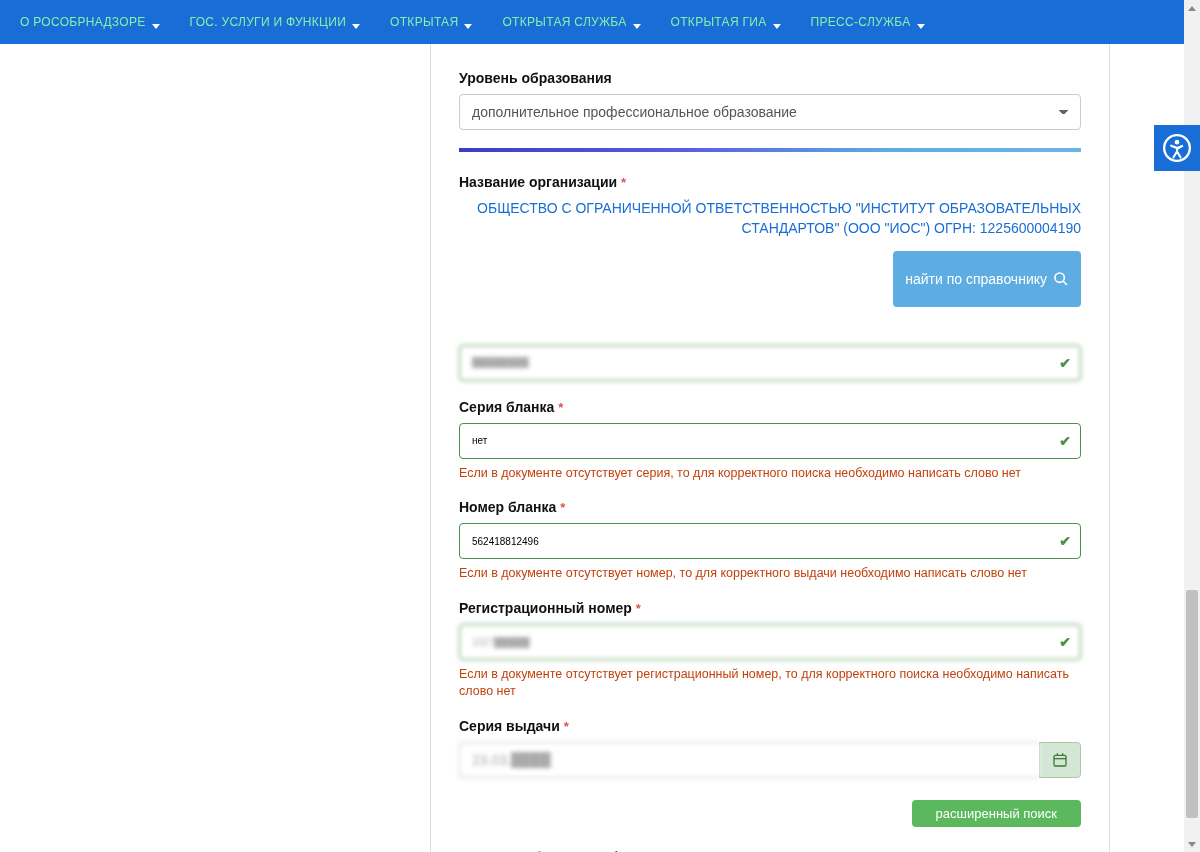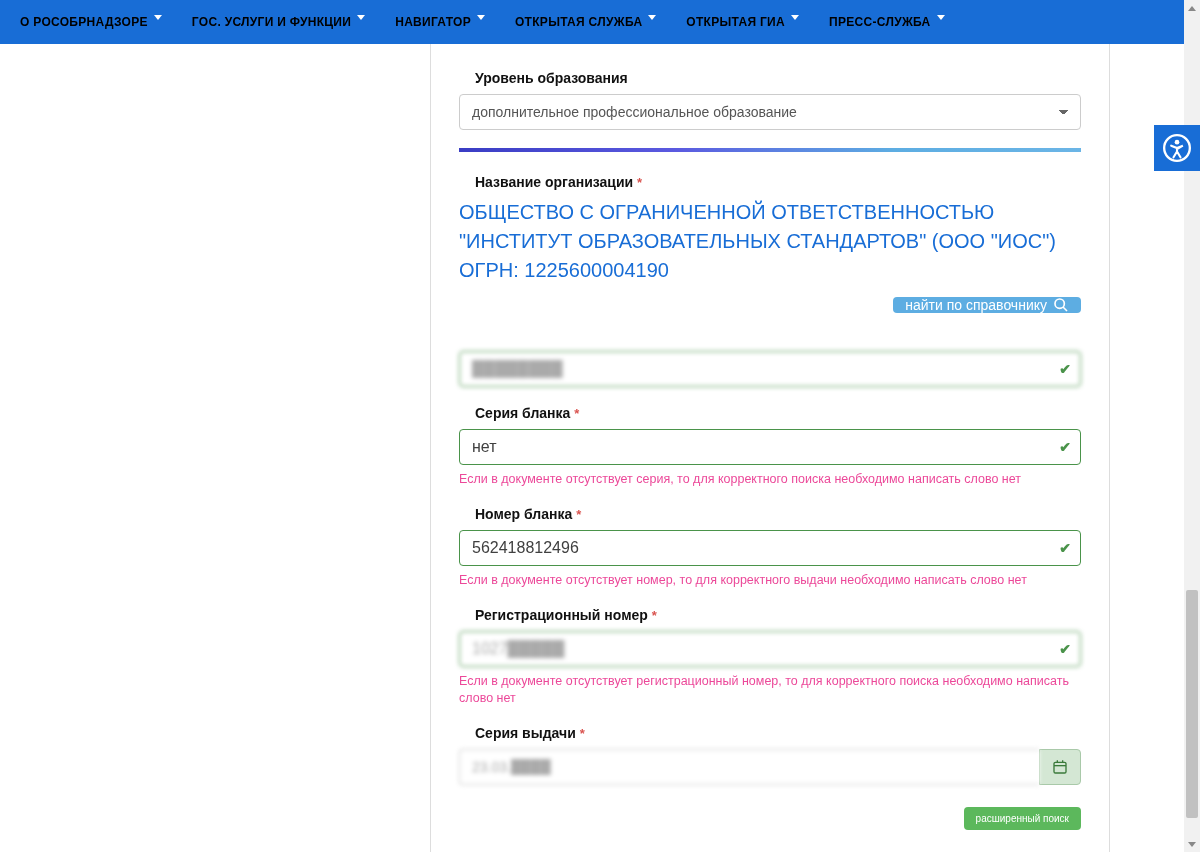--- a/index.html
+++ b/index.html
@@ -1,42 +1,42 @@
 <!DOCTYPE html>
 <html><head>
 <meta charset="utf-8">
 <style>
 * { box-sizing: border-box; margin: 0; padding: 0; }
 body { font-family: Arial, sans-serif; font-size: 14px; color: #333; background: #fff; }
 .topnav { background: #186dd6; height: 44px; display: flex; align-items: center; padding: 0 20px; gap: 30px; }
-.topnav-item { color: #000000; font-size: 12px; font-weight: bold; letter-spacing: 0.3px; display: flex; align-items: flex-start; gap: 6px; cursor: pointer; }
+.topnav-item { color: #86efac; font-size: 12px; font-weight: normal; letter-spacing: 0.3px; display: flex; align-items: flex-end; gap: 6px; cursor: pointer; }
 .chevron-down { display: inline-block; width: 0; height: 0; border-left: 4px solid transparent; border-right: 4px solid transparent; border-top: 5px solid #fff; }
 .accessibility-btn { position: fixed; right: 0; top: 125px; width: 46px; height: 46px; background: #186dd6; display: flex; align-items: center; justify-content: center; cursor: pointer; z-index: 100; }
 .accessibility-btn svg { width: 28px; height: 28px; }
 .content-wrap { display: flex; justify-content: center; }
 .main-panel { width: 680px; border-left: 1px solid #ddd; border-right: 1px solid #ddd; padding: 26px 28px 30px 28px; position: relative; margin-left: 340px; }
 .form-group { margin-bottom: 18px; }
-.form-label { font-weight: bold; font-size: 14px; color: #111; margin-bottom: 8px; display: block; margin-left: 16px; }
+.form-label { font-weight: bold; font-size: 14px; color: #111; margin-bottom: 8px; display: block; }
 .required-star { color: #d9534f; font-size: 13px; font-weight: bold; }
 .form-select { width: 100%; height: 36px; border: 1px solid #ccc; border-radius: 4px; background: #fff; padding: 0 30px 0 12px; font-size: 14px; color: #555; appearance: none; background-image: linear-gradient(45deg, transparent 50%, #666 50%), linear-gradient(135deg, #666 50%, transparent 50%); background-position: calc(100% - 16px) 15px, calc(100% - 11px) 15px; background-size: 5px 5px, 5px 5px; background-repeat: no-repeat; }
 .divider-gradient { height: 4px; background: linear-gradient(90deg, #3a3dc4 0%, #5b5ae0 35%, #5dade2 70%, #6bb5e6 100%); margin: 18px 0 22px 0; }
-.org-text { color: #186dd6; font-size: 20px; line-height: 1.45; margin: 8px 0 12px 0; }
-.btn-lookup { background: #5dade2; color: #fff; border: none; border-radius: 4px; padding: 0 12px; font-size: 14px; display: flex; align-items: center; gap: 6px; cursor: pointer; float: right; margin-bottom: 20px; }
+.org-text { color: #186dd6; font-size: 14px; line-height: 1.45; margin: 8px 0 12px 0; text-align: right; }
+.btn-lookup { background: #5dade2; color: #fff; border: none; border-radius: 4px; padding: 20px 12px; font-size: 14px; display: flex; align-items: center; gap: 6px; cursor: pointer; float: right; margin-bottom: 20px; }
 .btn-lookup svg { width: 16px; height: 16px; }
 .clearfix::after { content: ""; display: table; clear: both; }
 .input-valid-wrap { position: relative; }
-.form-input { width: 100%; height: 36px; border: 1px solid #4a934a; border-radius: 4px; padding: 0 36px 0 12px; font-size: 16px; color: #404040; background: #fff; }
+.form-input { width: 100%; height: 36px; border: 1px solid #4a934a; border-radius: 4px; padding: 0 36px 0 12px; font-size: 10px; color: #000000; background: #fff; }
 .form-input.blurred { color: #aaa; filter: blur(2px); }
 .input-check { position: absolute; right: 10px; top: 50%; transform: translateY(-50%); color: #4a934a; font-weight: bold; }
-.helper-text { font-size: 12.5px; color: #ec4899; margin-top: 6px; line-height: 1.35; }
+.helper-text { font-size: 12.5px; color: #c2410c; margin-top: 6px; line-height: 1.35; }
 .date-wrap { display: flex; }
 .date-input { flex: 1; height: 36px; border: 1px solid #ccc; border-right: none; border-radius: 4px 0 0 4px; padding: 0 12px; font-size: 14px; color: #aaa; filter: blur(2px); }
 .date-btn { width: 42px; height: 36px; background: #d4e7d4; border: 1px solid #a9c9a9; border-radius: 0 4px 4px 0; display: flex; align-items: center; justify-content: center; cursor: pointer; }
 .date-btn svg { width: 16px; height: 16px; fill: #3a7a3a; }
-.btn-extended { background: #5cb85c; color: #fff; border: none; border-radius: 4px; padding: 6px 12px; font-size: 10px; float: right; cursor: pointer; margin-top: 4px; margin-bottom: 22px; }
+.btn-extended { background: #5cb85c; color: #fff; border: none; border-radius: 4px; padding: 6px 24px; font-size: 13px; float: right; cursor: pointer; margin-top: 4px; margin-bottom: 22px; }
 .scrollbar-track-v { position: fixed; right: 0; top: 0; width: 16px; height: 852px; background: #f1f1f1; }
 .scrollbar-thumb-v { position: absolute; right: 2px; width: 12px; background: #c1c1c1; border-radius: 2px; top: 590px; height: 228px; }
 .scrollbar-arrow { position: absolute; right: 0; width: 16px; height: 16px; background: #f1f1f1; display: flex; align-items: center; justify-content: center; }
 .scrollbar-arrow.up { top: 0; }
 .scrollbar-arrow.down { bottom: 0; }
 .scrollbar-arrow::before { content: ""; width: 0; height: 0; border-left: 4px solid transparent; border-right: 4px solid transparent; }
 .scrollbar-arrow.up::before { border-bottom: 5px solid #888; }
 .scrollbar-arrow.down::before { border-top: 5px solid #888; }
 </style>
 </head>
@@ -45,21 +45,21 @@
 <div class="topnav">
   <div class="topnav-item">
       <span>О РОСОБРНАДЗОРЕ</span>
       <span class="chevron-down"></span>
     </div>
   <div class="topnav-item">
       <span>ГОС. УСЛУГИ И ФУНКЦИИ</span>
       <span class="chevron-down"></span>
     </div>
   <div class="topnav-item">
-      <span>НАВИГАТОР</span>
+      <span>ОТКРЫТАЯ</span>
       <span class="chevron-down"></span>
     </div>
   <div class="topnav-item">
       <span>ОТКРЫТАЯ СЛУЖБА</span>
       <span class="chevron-down"></span>
     </div>
   <div class="topnav-item">
       <span>ОТКРЫТАЯ ГИА</span>
       <span class="chevron-down"></span>
     </div>

